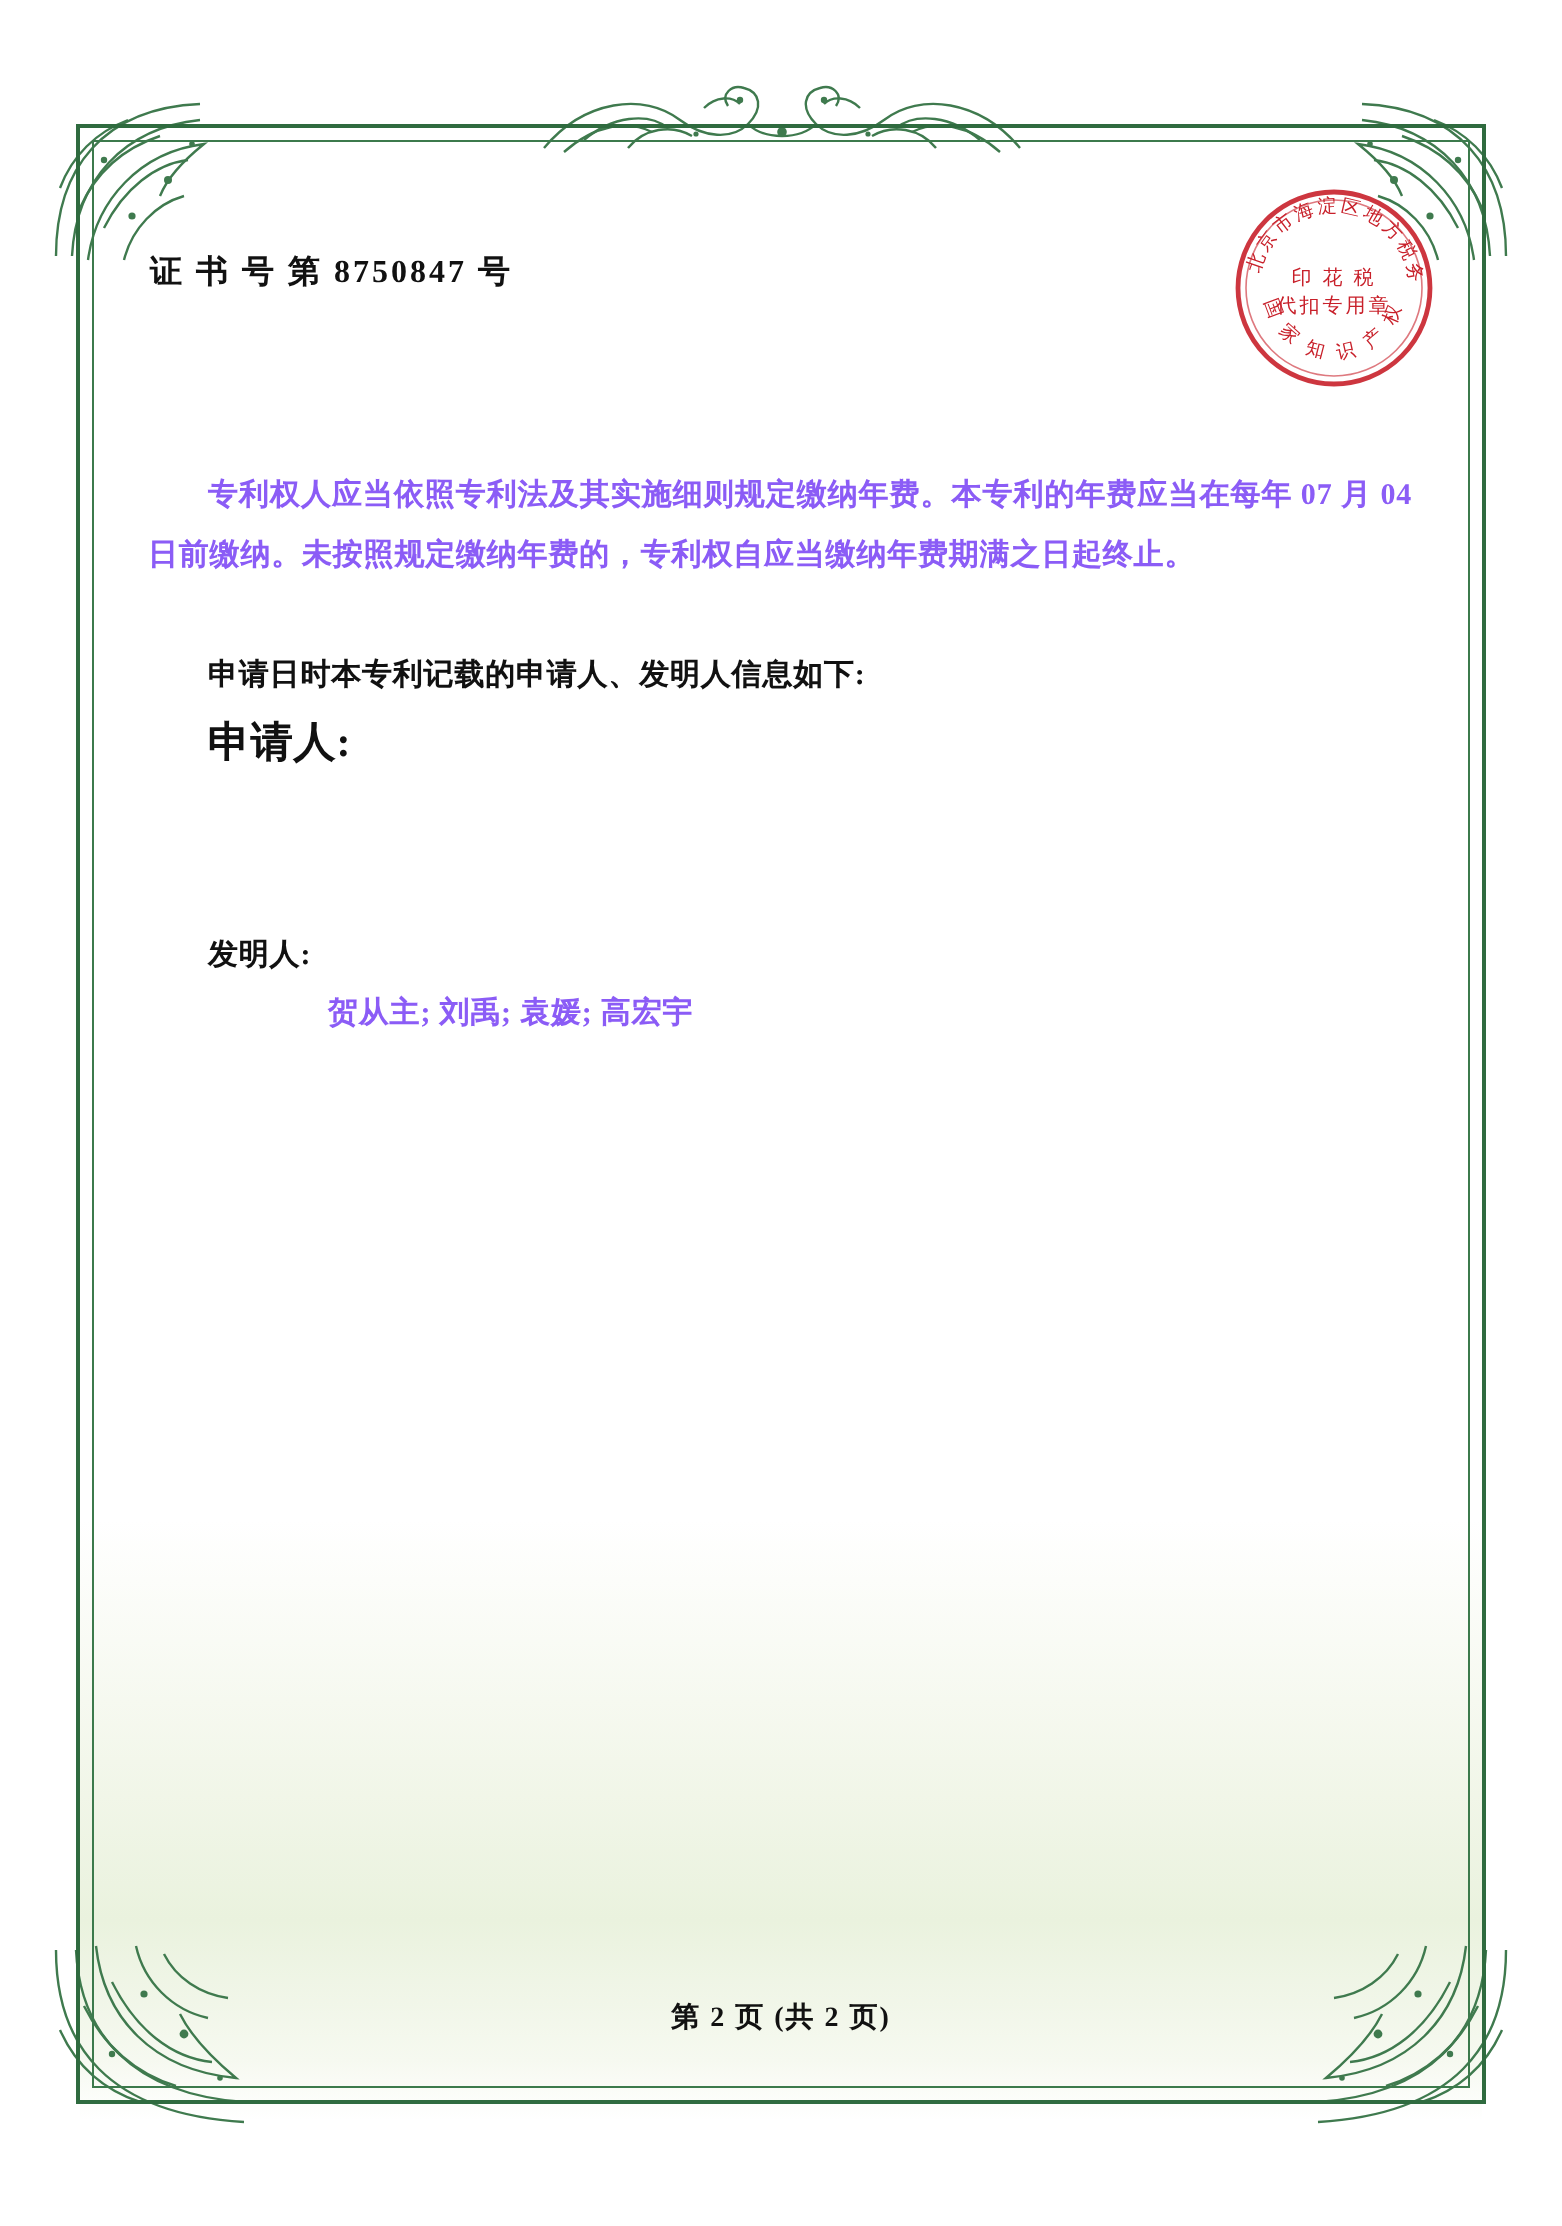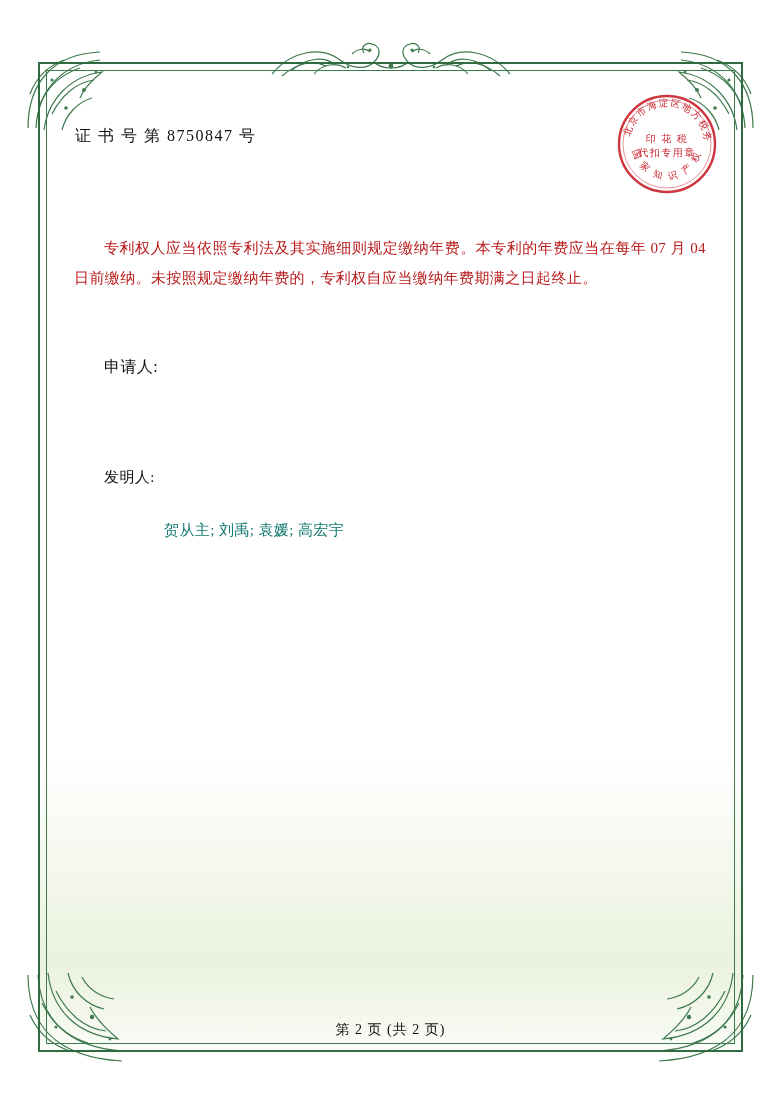--- a/index.html
+++ b/index.html
@@ -63,56 +63,57 @@
   .orn-br { right: 22px; bottom: 44px; transform: scale(-1,-1); }
   .orn-top-center { left: 262px; top: 40px; }
 
   
   .content {
     position: absolute;
     left: 46px;
     top: 70px;
     width: 689px;
     height: 755px;
+    font-weight: bold;
   }
   .cert-no {
     position: absolute;
     left: 29px;
     top: 56px;
     font-size: 16px;
     letter-spacing: 1.5px;
     color: #111;
     white-space: nowrap;
   }
   .para-fee {
     position: absolute;
     left: 28px;
     top: 163px;
     width: 632px;
     font-size: 15px;
     line-height: 30px;
-    color: #b91c1c;
+    color: #8b5cf6;
     text-align: justify;
     letter-spacing: 0.4px;
   }
   .para-fee .indent { padding-left: 30px; }
   .sect-title {
     position: absolute;
     left: 58px;
     top: 258px;
     font-size: 15px;
     letter-spacing: 0.4px;
     color: #111;
     white-space: nowrap;
   }
   .label-applicant {
     position: absolute;
     left: 58px;
     top: 287px;
-    font-size: 16px;
+    font-size: 21px;
     letter-spacing: 0.4px;
     color: #111;
   }
   .value-applicant {
     position: absolute;
     left: 118px;
     top: 316px;
     font-size: 15px;
     letter-spacing: 0.4px;
     color: #111;
@@ -125,27 +126,26 @@
     letter-spacing: 0.4px;
     color: #111;
     text-align: center;
   }
   .value-inventor {
     position: absolute;
     left: 118px;
     top: 427px;
     font-size: 15px;
     letter-spacing: 0.4px;
-    color: #0f766e;
-    margin-top: 24px;
+    color: #8b5cf6;
   }
   .footer {
     position: absolute;
     left: 0;
-    top: 951px;
+    top: 930px;
     width: 689px;
     text-align: center;
     font-size: 14px;
     letter-spacing: 1px;
     color: #111;
   }
   
   .seal {
     position: absolute;
     right: 62px;
@@ -270,20 +270,21 @@
   <div class="frame-inner"></div>
 
   <div class="content">
 
     <div class="cert-no">证 书 号 第 8750847 号</div>
 
     <div class="para-fee">
       <span class="indent">专利权人应当依照专利法及其实施细则规定缴纳年费。本专利的年费应当在每年 07 月 04 日前缴纳。未按照规定缴纳年费的，专利权自应当缴纳年费期满之日起终止。</span>
     </div>
 
+    <div class="sect-title">申请日时本专利记载的申请人、发明人信息如下:</div>
 
     <div class="label-applicant">申请人:</div>
 
     <div class="label-inventor">发明人:</div>
     <div class="value-inventor">贺从主; 刘禹; 袁媛; 高宏宇</div>
 
     <div class="footer">第 2 页 (共 2 页)</div>
   </div>
 
   <div class="seal">

